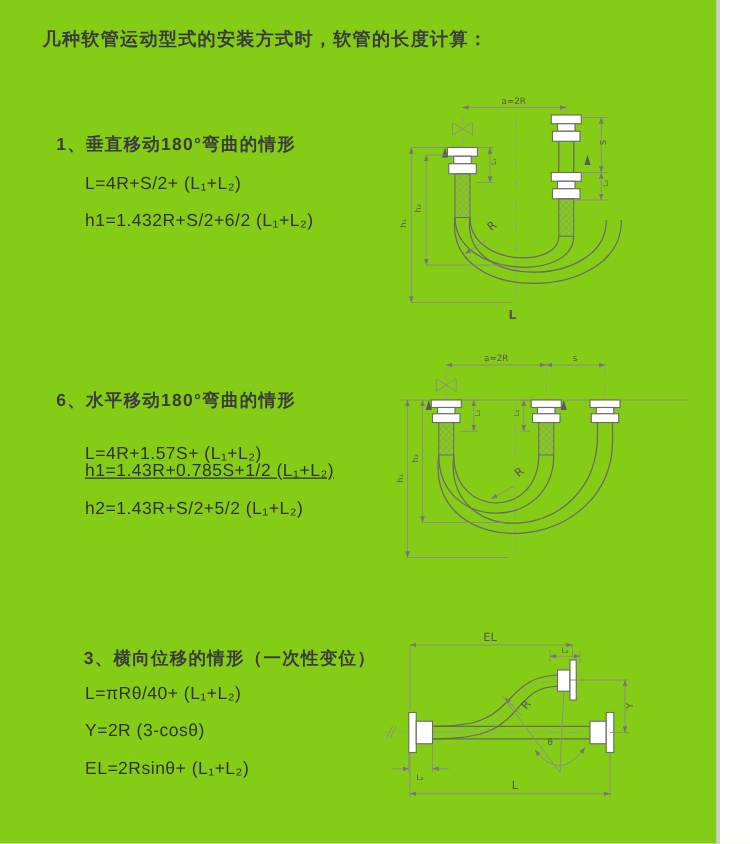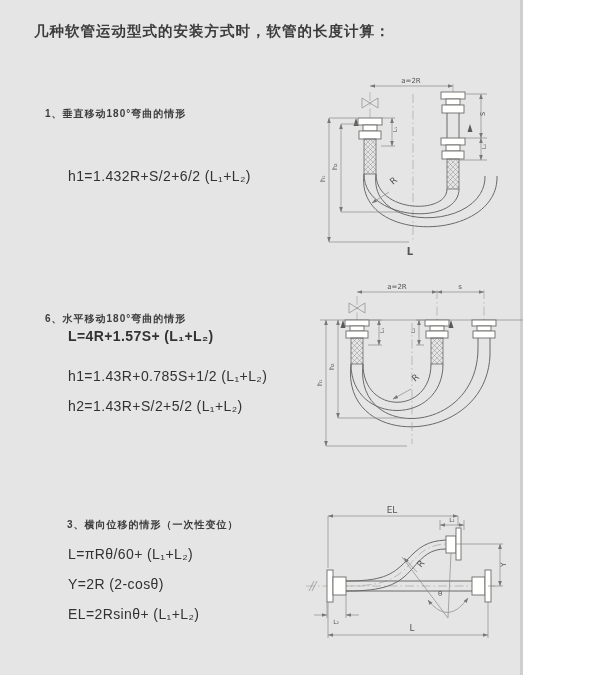--- a/index.html
+++ b/index.html
@@ -1,41 +1,42 @@
 <!DOCTYPE html>
 <html><head>
 <meta charset="utf-8">
 <style>
   html,body{margin:0;padding:0;background:#ffffff;}
   .page{
-    position:relative;width:523px;height:675px;background:#e5e5e5;
+    position:relative;width:576px;height:675px;background:#84cc16;
     font-family:"Liberation Sans","DejaVu Sans",sans-serif;color:#3c3c3c;
     overflow:hidden;
   }
   .scan-edge{position:absolute;right:0;top:0;width:3px;height:675px;background:#cfcfcf;}
   .doc-title{position:absolute;left:34px;top:22px;font-size:14.5px;font-weight:bold;letter-spacing:1px;}
-  .sec-heading{position:absolute;font-size:10px;font-weight:bold;letter-spacing:1px;}
+  .sec-heading{position:absolute;font-size:14px;font-weight:bold;letter-spacing:1px;}
   .formula{position:absolute;left:68px;font-size:14px;letter-spacing:0.4px;color:#323232;}
   svg{position:absolute;}
   svg text{font-family:"DejaVu Sans","Liberation Sans",sans-serif;fill:#555;}
   .thin{stroke:#8a8a8a;stroke-width:0.7;fill:none;}
   .cl{stroke:#9a9a9a;stroke-width:0.6;fill:none;stroke-dasharray:9 3 1.5 3;}
   .hose{stroke:#6a6a6a;stroke-width:1;fill:none;}
   .fit{stroke:#6a6a6a;stroke-width:0.9;fill:#fffffe;}
   .dirarrow{fill:#5a5a5a;stroke:none;}
 </style>
 </head>
 <body>
 
 <div class="page">
   <div class="scan-edge"></div>
 
   <div class="doc-title">几种软管运动型式的安装方式时，软管的长度计算：</div>
 
   <div class="sec-heading" style="left:45px;top:107px;">1、垂直移动180°弯曲的情形</div>
+  <div class="formula" style="top:138px;">L=4R+S/2+ (L₁+L₂)</div>
   <div class="formula" style="top:168px;">h1=1.432R+S/2+6/2 (L₁+L₂)</div>
 
   <svg style="left:313px;top:72px;" width="260" height="190" viewBox="0 0 260 190">
     <defs>
       <marker id="ar1" viewBox="0 0 10 10" refX="9.5" refY="5" markerWidth="7.5" markerHeight="7.5" orient="auto-start-reverse">
         <path d="M0,1.5 L10,5 L0,8.5 z" fill="#777"></path>
       </marker>
       <pattern id="ht1" width="5" height="5" patternUnits="userSpaceOnUse">
         <path d="M0,5 L5,0 M0,0 L5,5" stroke="#8f8f8f" stroke-width="0.5"></path>
       </pattern>
@@ -109,22 +110,22 @@
 
       <path class="thin" d="M69,46 H82 M68,74 H82"></path>
       <path class="thin" d="M79,46 V74" marker-start="url(#ar1)" marker-end="url(#ar1)"></path>
       <text x="84" y="60" font-size="5.5" transform="rotate(-90 84 60)">L₁</text>
     </g>
 
     <text x="97" y="183" font-size="10" font-weight="bold" text-anchor="middle">L</text>
   </svg>
 
   <div class="sec-heading" style="left:45px;top:312px;">6、水平移动180°弯曲的情形</div>
-  <div class="formula" style="top:328px;font-weight:bold;">L=4R+1.57S+ (L₁+L₂)</div>
-  <div class="formula" style="top:368px;">h1=1.43R+0.785S+1/2 (L₁+L₂)</div>
+  <div class="formula" style="top:354px;">L=4R+1.57S+ (L₁+L₂)</div>
+  <div class="formula" style="top:368px;text-decoration:underline;">h1=1.43R+0.785S+1/2 (L₁+L₂)</div>
   <div class="formula" style="top:398px;">h2=1.43R+S/2+5/2 (L₁+L₂)</div>
 
   <svg style="left:312px;top:278px;" width="270" height="190" viewBox="0 0 270 190">
     <defs>
       <marker id="ar2" viewBox="0 0 10 10" refX="9.5" refY="5" markerWidth="7.5" markerHeight="7.5" orient="auto-start-reverse">
         <path d="M0,1.5 L10,5 L0,8.5 z" fill="#777"></path>
       </marker>
       <pattern id="ht2" width="5" height="5" patternUnits="userSpaceOnUse">
         <path d="M0,5 L5,0 M0,0 L5,5" stroke="#8f8f8f" stroke-width="0.5"></path>
       </pattern>
@@ -196,22 +197,22 @@
       <path class="thin" d="M67,42 V67" marker-start="url(#ar2)" marker-end="url(#ar2)"></path>
       <text x="72" y="55" font-size="5.5" transform="rotate(-90 72 55)">L₁</text>
 
       <path class="thin" d="M112,42 H104 M112,67 H104"></path>
       <path class="thin" d="M107,42 V67" marker-start="url(#ar2)" marker-end="url(#ar2)"></path>
       <text x="103" y="55" font-size="5.5" transform="rotate(-90 103 55)">L₂</text>
     </g>
   </svg>
 
   <div class="sec-heading" style="left:45px;top:518px;margin-left:22px;">3、横向位移的情形（一次性变位）</div>
-  <div class="formula" style="top:546px;">L=πRθ/60+ (L₁+L₂)</div>
-  <div class="formula" style="top:576px;">Y=2R (2-cosθ)</div>
+  <div class="formula" style="top:546px;">L=πRθ/40+ (L₁+L₂)</div>
+  <div class="formula" style="top:576px;">Y=2R (3-cosθ)</div>
   <div class="formula" style="top:606px;">EL=2Rsinθ+ (L₁+L₂)</div>
 
   <svg style="left:300px;top:500px;" width="295" height="155" viewBox="0 0 295 155">
     <defs>
       <marker id="ar3" viewBox="0 0 10 10" refX="9.5" refY="5" markerWidth="7.5" markerHeight="7.5" orient="auto-start-reverse">
         <path d="M0,1.5 L10,5 L0,8.5 z" fill="#777"></path>
       </marker>
     </defs>
 
     <g>

